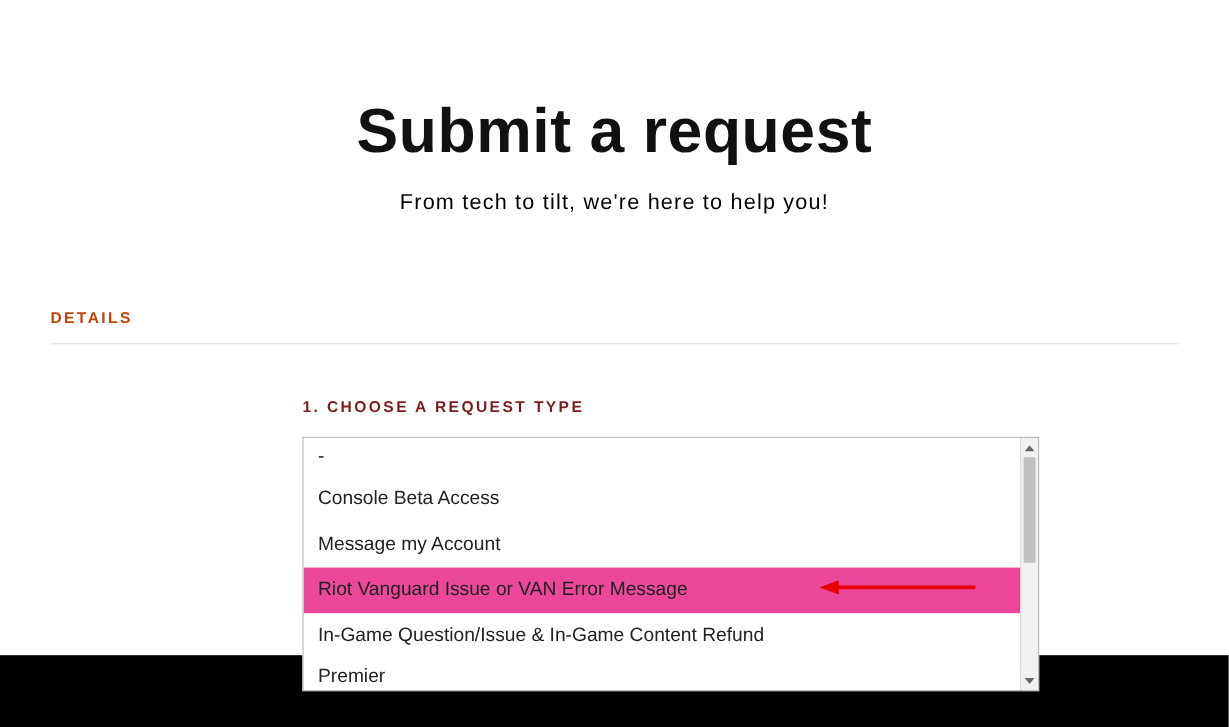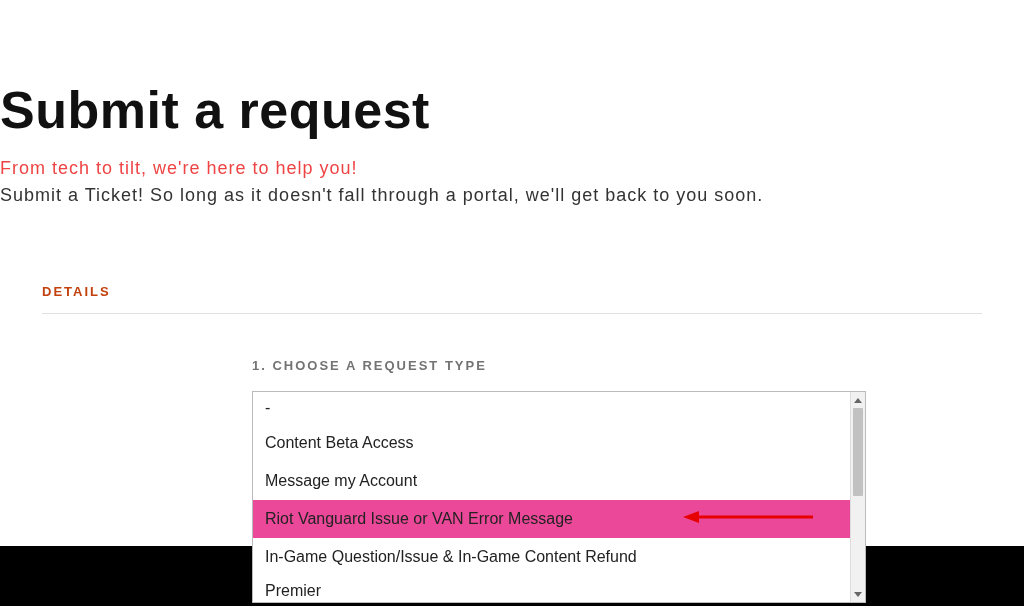--- a/index.html
+++ b/index.html
@@ -5,32 +5,33 @@
     * { margin: 0; padding: 0; box-sizing: border-box; }
     body {
       font-family: -apple-system, BlinkMacSystemFont, "Segoe UI", Helvetica, Arial, sans-serif;
       background: #fff;
       width: 1024px;
       height: 606px;
       overflow: hidden;
       position: relative;
     }
     .header-block {
+      text-align: center;
       padding-top: 80px;
     }
     .page-title {
       font-size: 52px;
       font-weight: 900;
       letter-spacing: 0.5px;
       color: #111;
       margin-bottom: 18px;
     }
     .tagline {
       font-size: 18px;
-      color: #ef4444;
+      color: #000000;
       letter-spacing: 1px;
       margin-bottom: 6px;
     }
     .tagline2 {
       font-size: 18px;
       color: #333;
       letter-spacing: 1px;
     }
     .details-section {
       margin-top: 78px;
@@ -49,21 +50,21 @@
       margin-top: 14px;
     }
     .request-block {
       margin-top: 44px;
       margin-left: 210px;
     }
     .step-label {
       font-size: 13px;
       font-weight: 700;
       letter-spacing: 2px;
-      color: #737373;
+      color: #7f1d1d;
       text-transform: uppercase;
       margin-bottom: 18px;
     }
     .select-wrap {
       position: relative;
       width: 614px;
       height: 212px;
       border: 1px solid #bbb;
       background: #fff;
     }
@@ -141,32 +142,31 @@
       background: #000;
       z-index: -1;
     }
   </style>
 </head>
 <body>
 
 <div class="header-block">
   <h1 class="page-title">Submit a request</h1>
   <p class="tagline">From tech to tilt, we're here to help you!</p>
-  <p class="tagline2">Submit a Ticket! So long as it doesn't fall through a portal, we'll get back to you soon.</p>
 </div>
 
 <div class="details-section">
   <div class="section-label">DETAILS</div>
   <hr class="hr-line">
   <div class="request-block">
     <div class="step-label">1. CHOOSE A REQUEST TYPE</div>
     <div class="select-wrap">
       <div class="select-list">
         <div class="opt first">-</div>
-        <div class="opt">Content Beta Access</div>
+        <div class="opt">Console Beta Access</div>
         <div class="opt">Message my Account</div>
         <div class="opt highlight">
           <span>Riot Vanguard Issue or VAN Error Message</span>
           <span class="annotation-arrow">
             <svg width="130" height="18" viewBox="0 0 130 18">
               <line x1="130" y1="9" x2="14" y2="9" stroke="#e60000" stroke-width="3"></line>
               <polygon points="0,9 16,3 16,15" fill="#e60000"></polygon>
             </svg>
           </span>
         </div>

